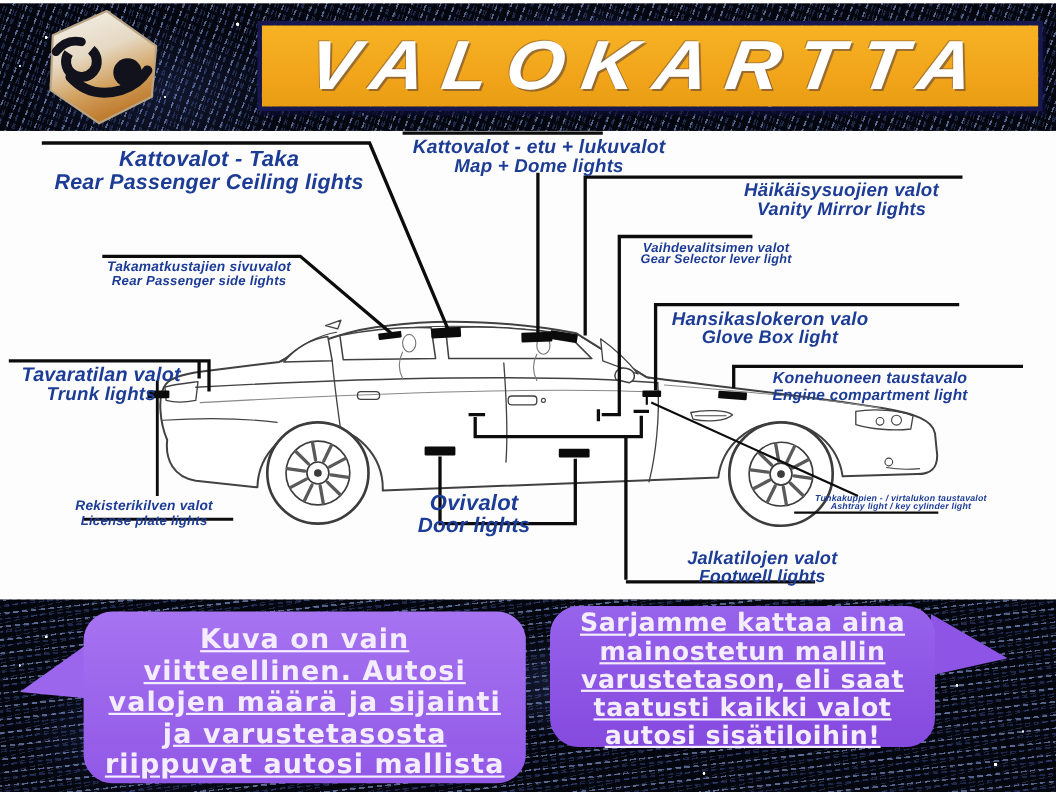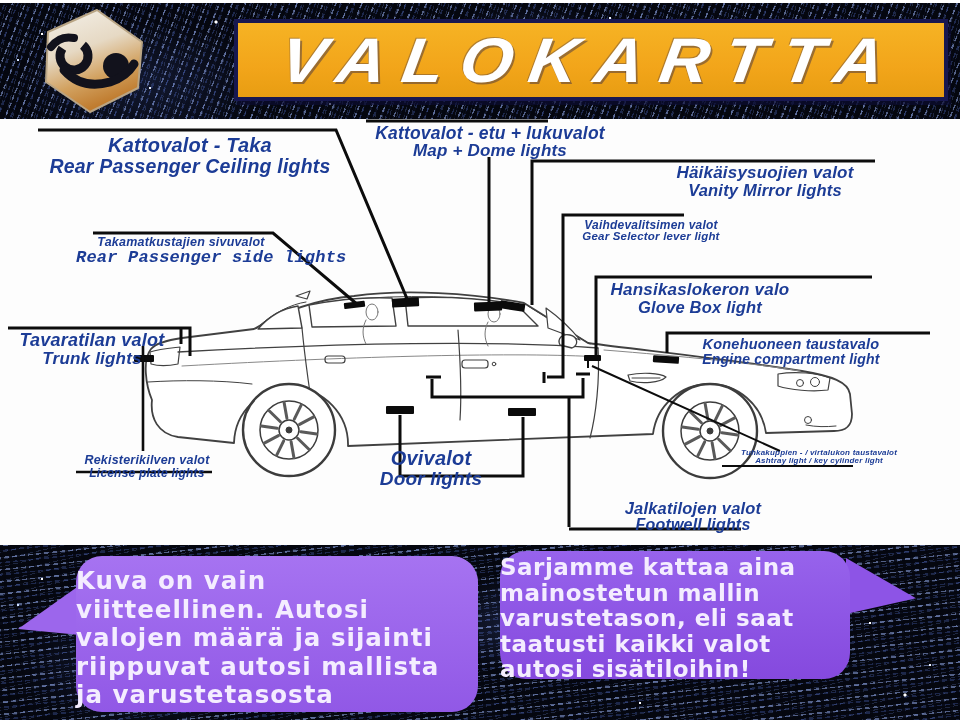--- a/index.html
+++ b/index.html
@@ -52,28 +52,28 @@
   .lbl{position:absolute;z-index:11;color:#1c3c96;font-weight:bold;font-style:italic;
        text-align:center;line-height:1.04;letter-spacing:.2px;}
   .lbl .fi,.lbl .en{white-space:nowrap;}
   .l1{left:15px;top:135px;width:350px;} .l1 .fi{font-size:20px;} .l1 .en{font-size:19.5px;}
   .l2{left:352px;top:124px;width:276px;} .l2 .fi{font-size:17.5px;} .l2 .en{font-size:17px;}
   .l3{left:620px;top:164px;width:290px;} .l3 .fi{font-size:17px;} .l3 .en{font-size:16.5px;}
   .l4{left:566px;top:219px;width:170px;} .l4 .fi{font-size:12px;} .l4 .en{font-size:11.5px;}
   .l5{left:600px;top:281px;width:200px;} .l5 .fi{font-size:17px;} .l5 .en{font-size:16.5px;}
   .l6{left:660px;top:337px;width:262px;} .l6 .fi{font-size:14.5px;} .l6 .en{font-size:14px;}
   .l7{left:4px;top:331px;width:176px;} .l7 .fi{font-size:18px;} .l7 .en{font-size:17px;}
-  .l8{left:76px;top:236px;width:210px;} .l8 .fi{font-size:12.5px;} .l8 .en{font-size:17px;font-family:Liberation Mono, monospace;}
-  .l9{left:72px;top:454px;width:150px;} .l9 .fi{font-size:12.5px;} .l9 .en{font-size:12px;}
+  .l8{left:76px;top:236px;width:210px;} .l8 .fi{font-size:12.5px;} .l8 .en{font-size:12px;}
+  .l9{left:56px;top:454px;width:150px;} .l9 .fi{font-size:12.5px;} .l9 .en{font-size:12px;}
   .l10{left:356px;top:448px;width:150px;} .l10 .fi{font-size:20px;} .l10 .en{font-size:19px;}
   .l11{left:568px;top:500px;width:172px;padding-left:39px;} .l11 .fi{font-size:16.5px;} .l11 .en{font-size:16px;}
   .l12{left:714px;top:449px;width:210px;} .l12 .fi{font-size:8px;} .l12 .en{font-size:8px;}
   
   .bubble{position:absolute;z-index:12;border-radius:26px;color:#f4edff;
-          font-family:"DejaVu Sans",sans-serif;font-weight:bold;}
+          font-family:"DejaVu Sans",sans-serif;font-weight:bold;text-align:center;text-decoration:underline;}
   .bubble-left{left:76px;top:556px;width:402px;height:156px;
           background:linear-gradient(180deg,#a673f1 0%,#9158e6 100%);padding-top:11px;box-sizing:border-box;}
   .bubble-left .bline{font-size:24.5px;line-height:28.5px;letter-spacing:1px;}
   .bubble-right{left:500px;top:551px;width:350px;height:128px;
           background:linear-gradient(180deg,#9763ec 0%,#8549de 100%);padding-top:4px;box-sizing:border-box;}
   .bubble-right .bline{font-size:23px;line-height:25.5px;letter-spacing:.5px;}
   .tail{position:absolute;z-index:11;}
   .tail-left{left:18px;top:585px;width:62px;height:50px;background:#9c66ec;
           clip-path:polygon(100% 0,100% 100%,0 88%);}
   .tail-right{left:846px;top:558px;width:70px;height:56px;background:#8d54e6;
@@ -254,22 +254,22 @@
   <div class="lbl l12">
     <div class="fi">Tuhkakuppien - / virtalukon taustavalot</div>
     <div class="en">Ashtray light / key cylinder light</div>
   </div>
 
   <div class="tail tail-left"></div>
   <div class="bubble bubble-left">
     <div class="bline">Kuva on vain</div>
     <div class="bline">viitteellinen. Autosi</div>
     <div class="bline">valojen määrä ja sijainti</div>
+    <div class="bline">ja varustetasosta</div>
     <div class="bline">riippuvat autosi mallista</div>
-    <div class="bline">ja varustetasosta</div>
   </div>
   <div class="tail tail-right"></div>
   <div class="bubble bubble-right">
     <div class="bline">Sarjamme kattaa aina</div>
     <div class="bline">mainostetun mallin</div>
     <div class="bline">varustetason, eli saat</div>
     <div class="bline">taatusti kaikki valot</div>
     <div class="bline">autosi sisätiloihin!</div>
   </div>
 

